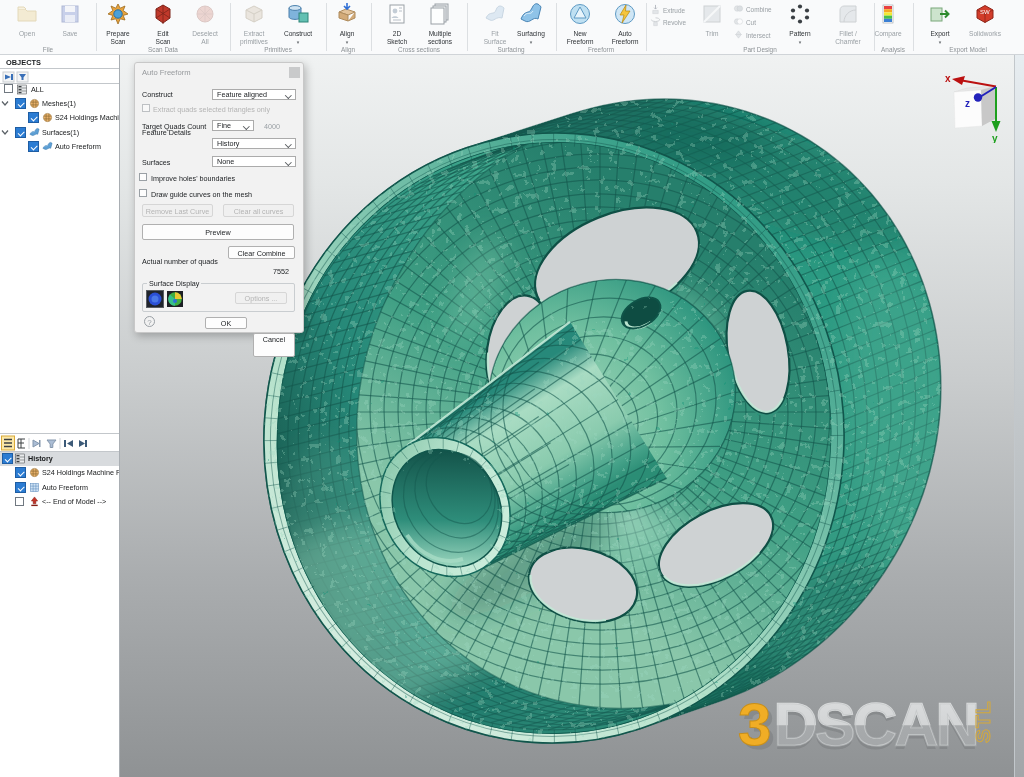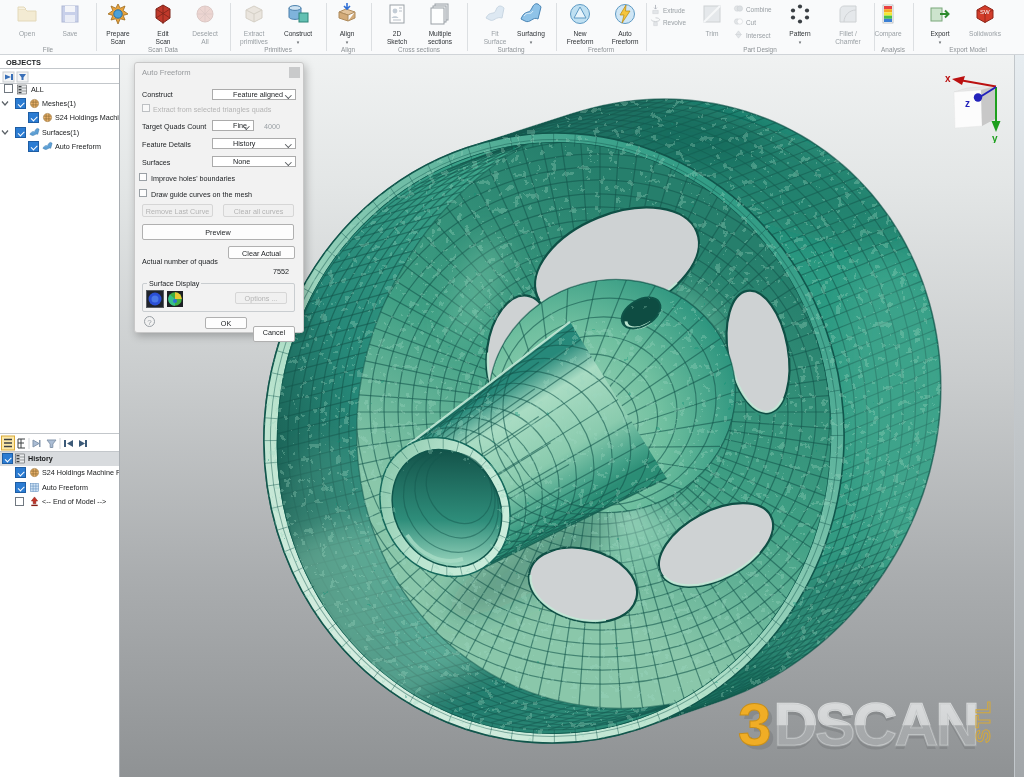--- a/index.html
+++ b/index.html
@@ -12,21 +12,21 @@
 .smitem{position:absolute;font-size:6.4px;color:#9aa0a5;white-space:nowrap}
 #lpanel{position:absolute;left:0;top:55px;width:120px;height:722px;background:#fff;border-right:1px solid #a9aeb3;overflow:hidden;filter:blur(0.22px)}
 .ptitle{font-size:7.4px;font-weight:bold;color:#1a1d20;padding:3px 9px 0 6px}
 .trow{position:absolute;font-size:7.2px;color:#16181a;white-space:nowrap}
 .cb{position:absolute;width:9px;height:9px;border:1px solid #707880;background:#fff}
 .cbc{position:absolute;width:11px;height:11px;background:#2b7cd3;border:1px solid #1e5da3}
 .cbc:after{content:"";position:absolute;left:2px;top:2.5px;width:5px;height:2.5px;border-left:1.4px solid #fff;border-bottom:1.4px solid #fff;transform:rotate(-45deg)}
 #viewport{position:absolute;left:120px;top:55px;width:904px;height:722px;background:linear-gradient(180deg,#f0f2f2 0%,#e3e6e6 18%,#c9cccd 45%,#aaadaf 72%,#8f9294 100%)}
 #dlg{position:absolute;left:134px;top:62px;width:170px;height:271px;background:#f2f2f2;border:1px solid #c8c8c8;border-radius:3px;box-shadow:2px 3px 8px rgba(0,0,0,0.25);font-size:7.2px;color:#1a1d20;filter:blur(0.22px)}
 .dl{position:absolute;white-space:nowrap}
-.dd{position:absolute;background:#fff;border:1px solid #ababab;font-size:7.2px;padding-left:20px;line-height:10px}
+.dd{position:absolute;background:#fff;border:1px solid #ababab;font-size:7.2px;padding-left:4px;line-height:10px}
 .dd:after{content:"";position:absolute;right:4px;top:2.5px;width:3.6px;height:3.6px;border-right:1.1px solid #55595d;border-bottom:1.1px solid #55595d;transform:rotate(45deg)}
 .dcb{position:absolute;width:8px;height:8px;border:1px solid #9aa0a5;background:#fdfdfd}
 .dbtn{position:absolute;background:#fdfdfd;border:1px solid #b0b0b0;border-radius:2px;font-size:7.2px;text-align:center;color:#1a1d20}
 .dbtn.dis{background:#f0f0f0;border-color:#d6d6d6;color:#b4b4b4}
 </style></head><body>
 <div id="ribbon">
 <div class="rsep" style="left:96px"></div>
 <div class="rsep" style="left:230px"></div>
 <div class="rsep" style="left:326px"></div>
 <div class="rsep" style="left:371px"></div>
@@ -1046,46 +1046,46 @@
       <rect x="5" y="19" width="14" height="3" fill="#801f16"></rect>
     </svg>
     <div class="trow" style="left:42px;top:442px">&lt;-- End of Model --&gt;</div>
 </div>
 <div id="dlg">
 <div style="position:absolute;left:7px;top:5px;color:#96999c;font-size:7.6px">Auto Freeform</div>
 <div style="position:absolute;right:3px;top:4px;width:11px;height:11px;background:#c9cacb"></div>
 <div class="dl" style="left:7px;top:27px;color:#1a1d20">Construct</div>
 <div class="dd" style="left:77px;top:26px;width:84px;height:11px">Feature aligned</div>
 <div class="dcb" style="left:7px;top:41px;opacity:.6"></div>
-<div class="dl" style="left:18px;top:42px;color:#b4b4b4">Extract from selected triangles quads</div>
+<div class="dl" style="left:18px;top:42px;color:#b4b4b4">Extract quads selected triangles only</div>
 <div class="dl" style="left:7px;top:59px;color:#1a1d20">Target Quads Count</div>
 <div class="dd" style="left:77px;top:57px;width:42px;height:11px">Fine</div>
 <div class="dl" style="left:129px;top:59px;color:#9aa0a5">4000</div>
-<div class="dl" style="left:7px;top:77px;color:#1a1d20">Feature Details</div>
+<div class="dl" style="left:7px;top:65px;color:#1a1d20">Feature Details</div>
 <div class="dd" style="left:77px;top:75px;width:84px;height:11px">History</div>
 <div class="dl" style="left:7px;top:95px;color:#1a1d20">Surfaces</div>
 <div class="dd" style="left:77px;top:93px;width:84px;height:11px">None</div>
 <div class="dcb" style="left:4px;top:110px"></div>
 <div class="dl" style="left:16px;top:111px;color:#1a1d20">Improve holes' boundaries</div>
 <div class="dcb" style="left:4px;top:126px"></div>
 <div class="dl" style="left:16px;top:127px;color:#1a1d20">Draw guide curves on the mesh</div>
 <div class="dbtn dis" style="left:7px;top:141px;width:71px;height:13px;line-height:13px">Remove Last Curve</div>
 <div class="dbtn dis" style="left:88px;top:141px;width:71px;height:13px;line-height:13px">Clear all curves</div>
 <div class="dbtn" style="left:7px;top:161px;width:152px;height:16px;line-height:16px">Preview</div>
-<div class="dbtn" style="left:93px;top:183px;width:67px;height:13px;line-height:13px">Clear Actual</div>
+<div class="dbtn" style="left:93px;top:183px;width:67px;height:13px;line-height:13px">Clear Combine</div>
 <div class="dl" style="left:7px;top:194px;color:#1a1d20">Actual number of quads</div>
 <div class="dl" style="left:138px;top:204px">7552</div>
 <div style="position:absolute;left:7px;top:220px;width:153px;height:29px;border:1px solid #c9cdd0;border-radius:2px"></div>
 <div class="dl" style="left:12px;top:216px;background:#f2f2f2;padding:0 2px">Surface Display</div>
 <svg width="40" height="20" style="position:absolute;left:11px;top:227px">
 <rect x="0.5" y="0.5" width="17" height="17" fill="#20242c" stroke="#5a5e62"></rect>
 <circle cx="9" cy="9" r="6.5" fill="#2b50d6"></circle>
       <circle cx="9" cy="9" r="3.5" fill="#4a78e8"></circle>
 <rect x="21" y="1" width="16" height="16" fill="#1c1f24"></rect>
 <circle cx="29" cy="9" r="6.8" fill="#3fae3f"></circle>
       <path d="M29 2.2a6.8 6.8 0 0 1 6.8 6.8h-6.8z" fill="#e8c832"></path>
 <path d="M29 15.8a6.8 6.8 0 0 1-5-11.3l5 4.5z" fill="#35c08a"></path>
       <circle cx="29" cy="11" r="2" fill="#2f6fd6"></circle>
 </svg>
 <div class="dbtn dis" style="left:100px;top:229px;width:52px;height:12px;line-height:12px">Options ...</div>
 <div style="position:absolute;left:9px;top:253px;width:11px;height:11px;border:1px solid #9aa0a5;border-radius:50%;color:#9aa0a5;font-size:8px;text-align:center;line-height:11px">?</div>
 <div class="dbtn" style="left:70px;top:254px;width:42px;height:12px;line-height:12px">OK</div>
-<div class="dbtn" style="left:118px;top:263px;width:42px;height:16px;line-height:12px">Cancel</div>
+<div class="dbtn" style="left:118px;top:270px;width:42px;height:24px;line-height:12px">Cancel</div>
 </div>
 </body></html>

